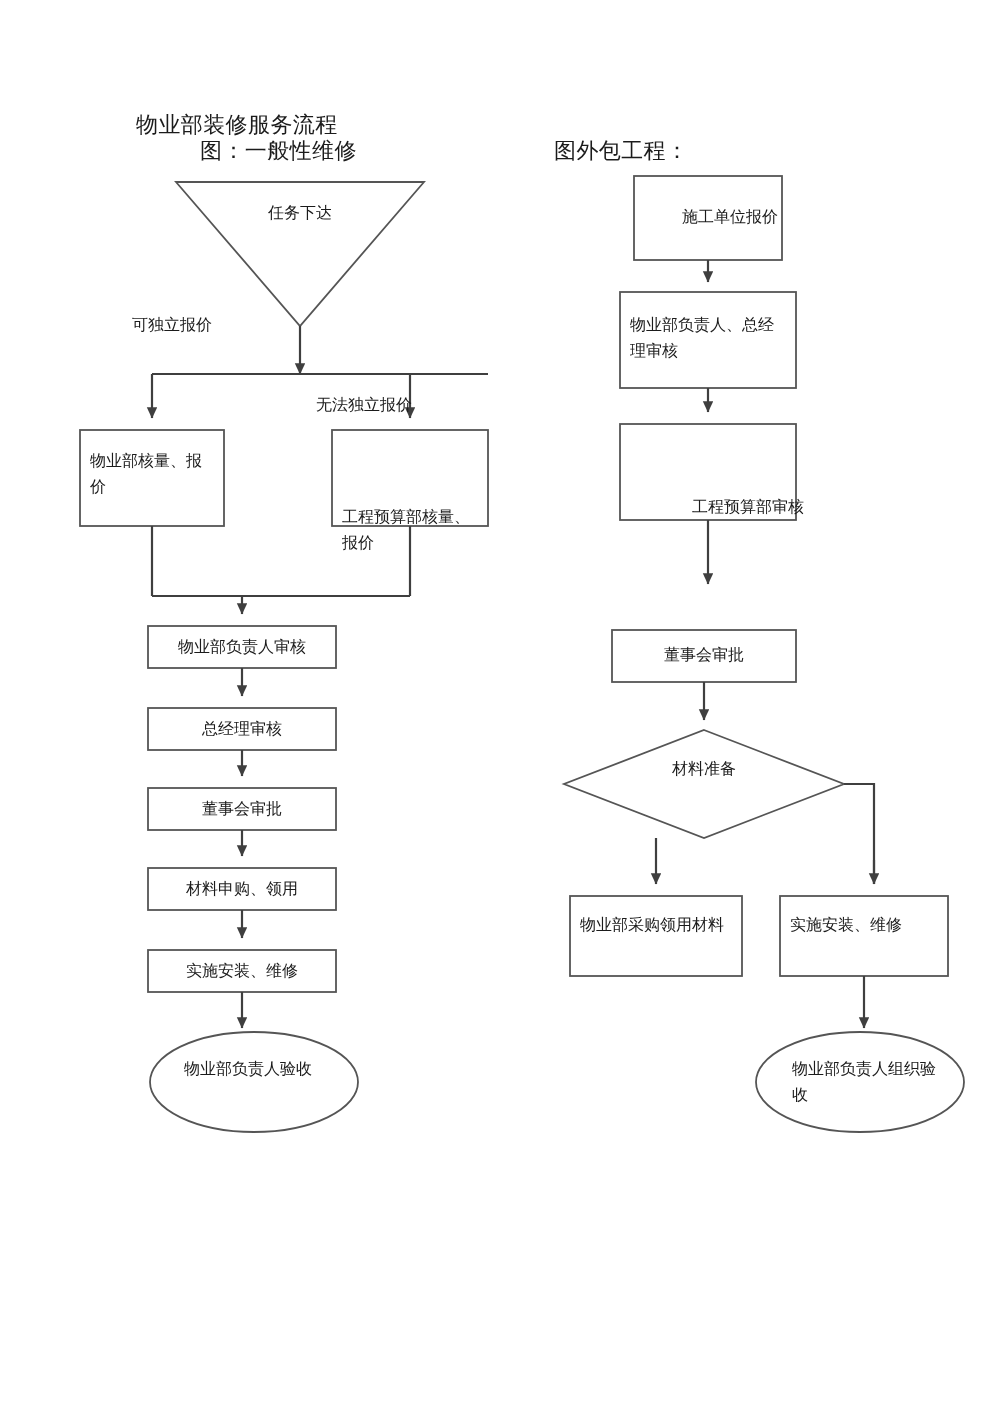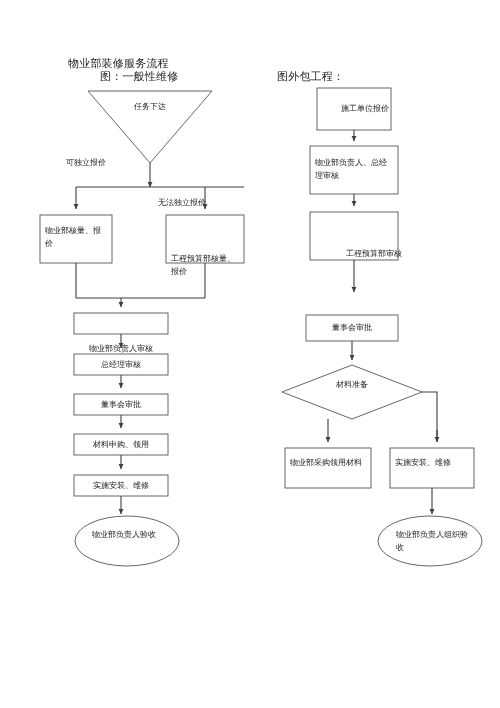--- a/index.html
+++ b/index.html
@@ -128,21 +128,21 @@
   <div class="edge-label" style="left:66px; top:157px;">可独立报价</div>
   <div class="edge-label" style="left:158px; top:157px;margin-top:40px;">无法独立报价</div>
 
   <div class="node-text left" style="left:45px; top:224px; width:62px;">
     <span class="nt-inner">物业部核量、报价</span>
   </div>
   <div class="node-text left" style="left:171px; top:224px; width:68px;margin-top:28px;">
     <span class="nt-inner">工程预算部核量、报价</span>
   </div>
 
-  <div class="node-text center" style="left:74px; top:317px; width:94px;margin-top:25px;">
+  <div class="node-text center" style="left:74px; top:317px; width:94px;">
     <span class="nt-inner">物业部负责人审核</span>
   </div>
   <div class="node-text center" style="left:74px; top:358px; width:94px;">
     <span class="nt-inner">总经理审核</span>
   </div>
   <div class="node-text center" style="left:74px; top:398px; width:94px;">
     <span class="nt-inner">董事会审批</span>
   </div>
   <div class="node-text center" style="left:74px; top:438px; width:94px;">
     <span class="nt-inner">材料申购、领用</span>

